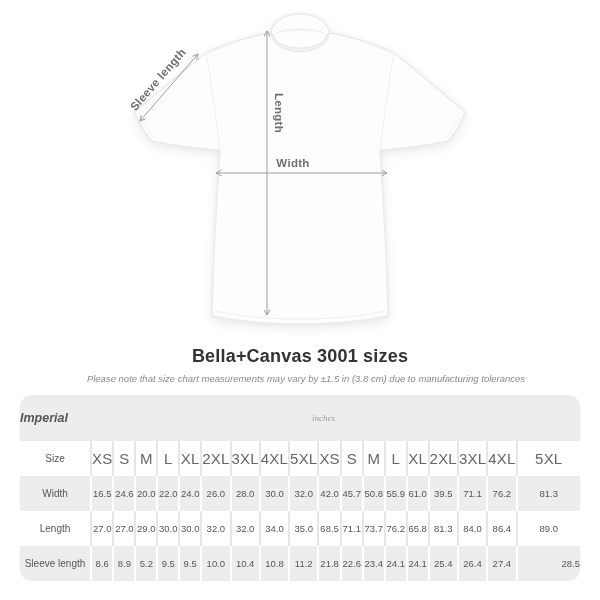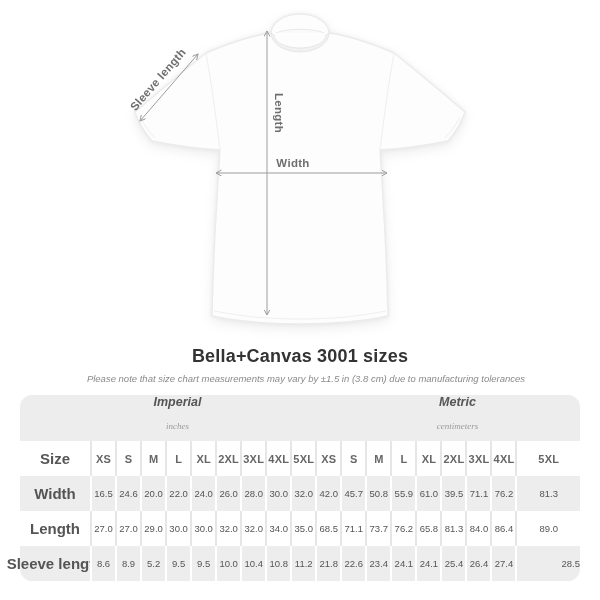--- a/index.html
+++ b/index.html
@@ -17,37 +17,37 @@
     margin:6px 0 0;letter-spacing:.2px;
   }
   .subtitle{
     text-align:center;font-size:9.5px;font-style:italic;color:#8a8a8a;
     margin:6px 0 11px;
     padding-left:12px;
   }
 
   .table-wrap{width:560px;margin:0 auto;}
   .band{display:flex;height:46px;background:#ededed;border-radius:12px 12px 0 0;}
-  .band-half{display:flex;flex-direction:column;align-items:center;justify-content:flex-start;gap:12px;}
+  .band-half{display:flex;align-items:center;justify-content:space-between;gap:12px;}
   .band-half.left{flex:0 0 56.25%;}
   .band-half.right{flex:0 0 43.75%;}
   .g-label{font-size:12.5px;font-weight:bold;font-style:italic;color:#555555;}
   .g-sub{font-size:9px;font-style:italic;color:#9a9a9a;font-family:Liberation Serif, serif;}
 
   .grid{display:grid;grid-template-columns:70px repeat(18,1fr);grid-auto-rows:35px;}
   .cell{
     display:flex;align-items:center;justify-content:center;
     font-size:9.5px;color:#555555;border-left:2px solid transparent;
     white-space:nowrap;
   }
   .cell.w{background:#ffffff;border-left-color:#e6e6e6;}
   .cell.g{background:#ededed;border-left-color:#ffffff;}
   .cell:nth-child(19n+1){border-left:none;}
-  .cell.sz{font-weight:bold;color:#666666;font-size:11px;letter-spacing:.2px;}
-  .cell.lbl{font-weight:bold;font-size:15px;color:#555555;}
+  .cell.sz{font-weight:normal;color:#666666;font-size:15px;letter-spacing:.2px;}
+  .cell.lbl{font-weight:normal;font-size:10px;color:#555555;}
   .cell:nth-last-child(19){border-bottom-left-radius:12px;}
   .cell:nth-last-child(1){border-bottom-right-radius:12px;padding-left:44px;}
 </style>
 </head>
 <body>
 
 <div class="figure">
   <svg width="600" height="340" viewBox="0 0 600 340">
     <defs>
       <marker id="ah" markerWidth="9" markerHeight="9" refX="5.5" refY="3" orient="auto-start-reverse">
@@ -92,24 +92,20 @@
 </div>
 
 <h1 class="title">Bella+Canvas 3001 sizes</h1>
 <p class="subtitle">Please note that size chart measurements may vary by ±1.5 in (3.8 cm) due to manufacturing tolerances</p>
 
 <div class="table-wrap">
   <div class="band">
     <div class="band-half left">
       <div class="g-label">Imperial</div>
       <div class="g-sub">inches</div>
-    </div>
-    <div class="band-half right">
-      <div class="g-label">Metric</div>
-      <div class="g-sub">centimeters</div>
     </div>
   </div>
   <div class="grid" id="grid">
       <div class="cell w lbl">Size</div>
       <div class="cell w sz">XS</div>
       <div class="cell w sz">S</div>
       <div class="cell w sz">M</div>
       <div class="cell w sz">L</div>
       <div class="cell w sz">XL</div>
       <div class="cell w sz">2XL</div>

